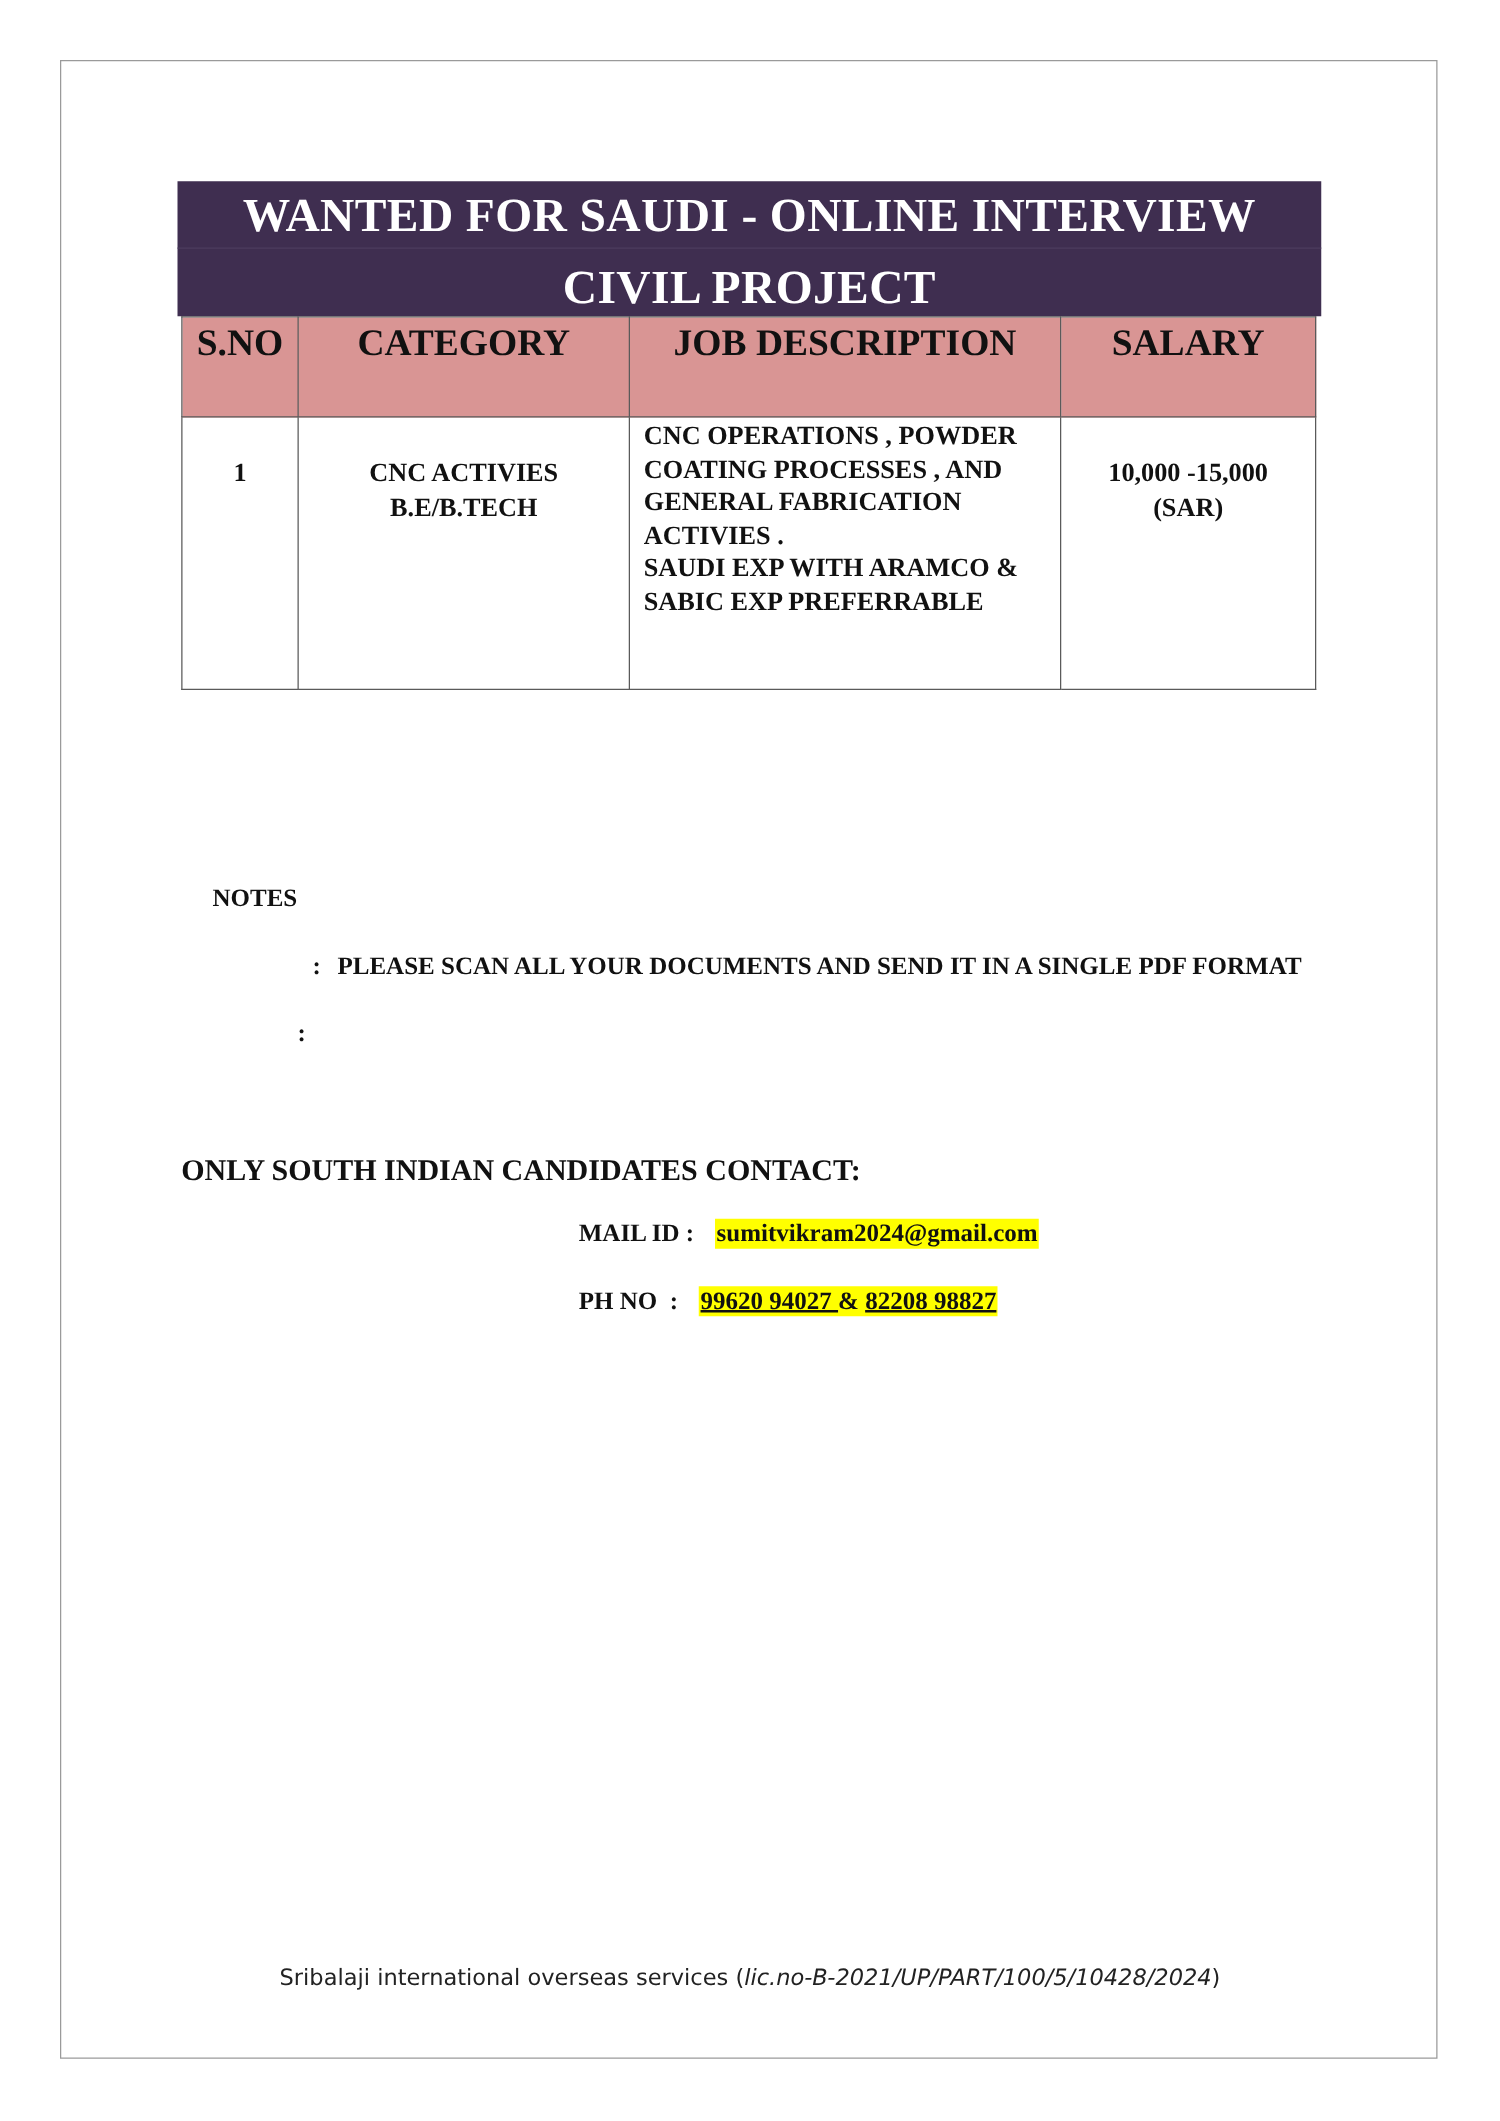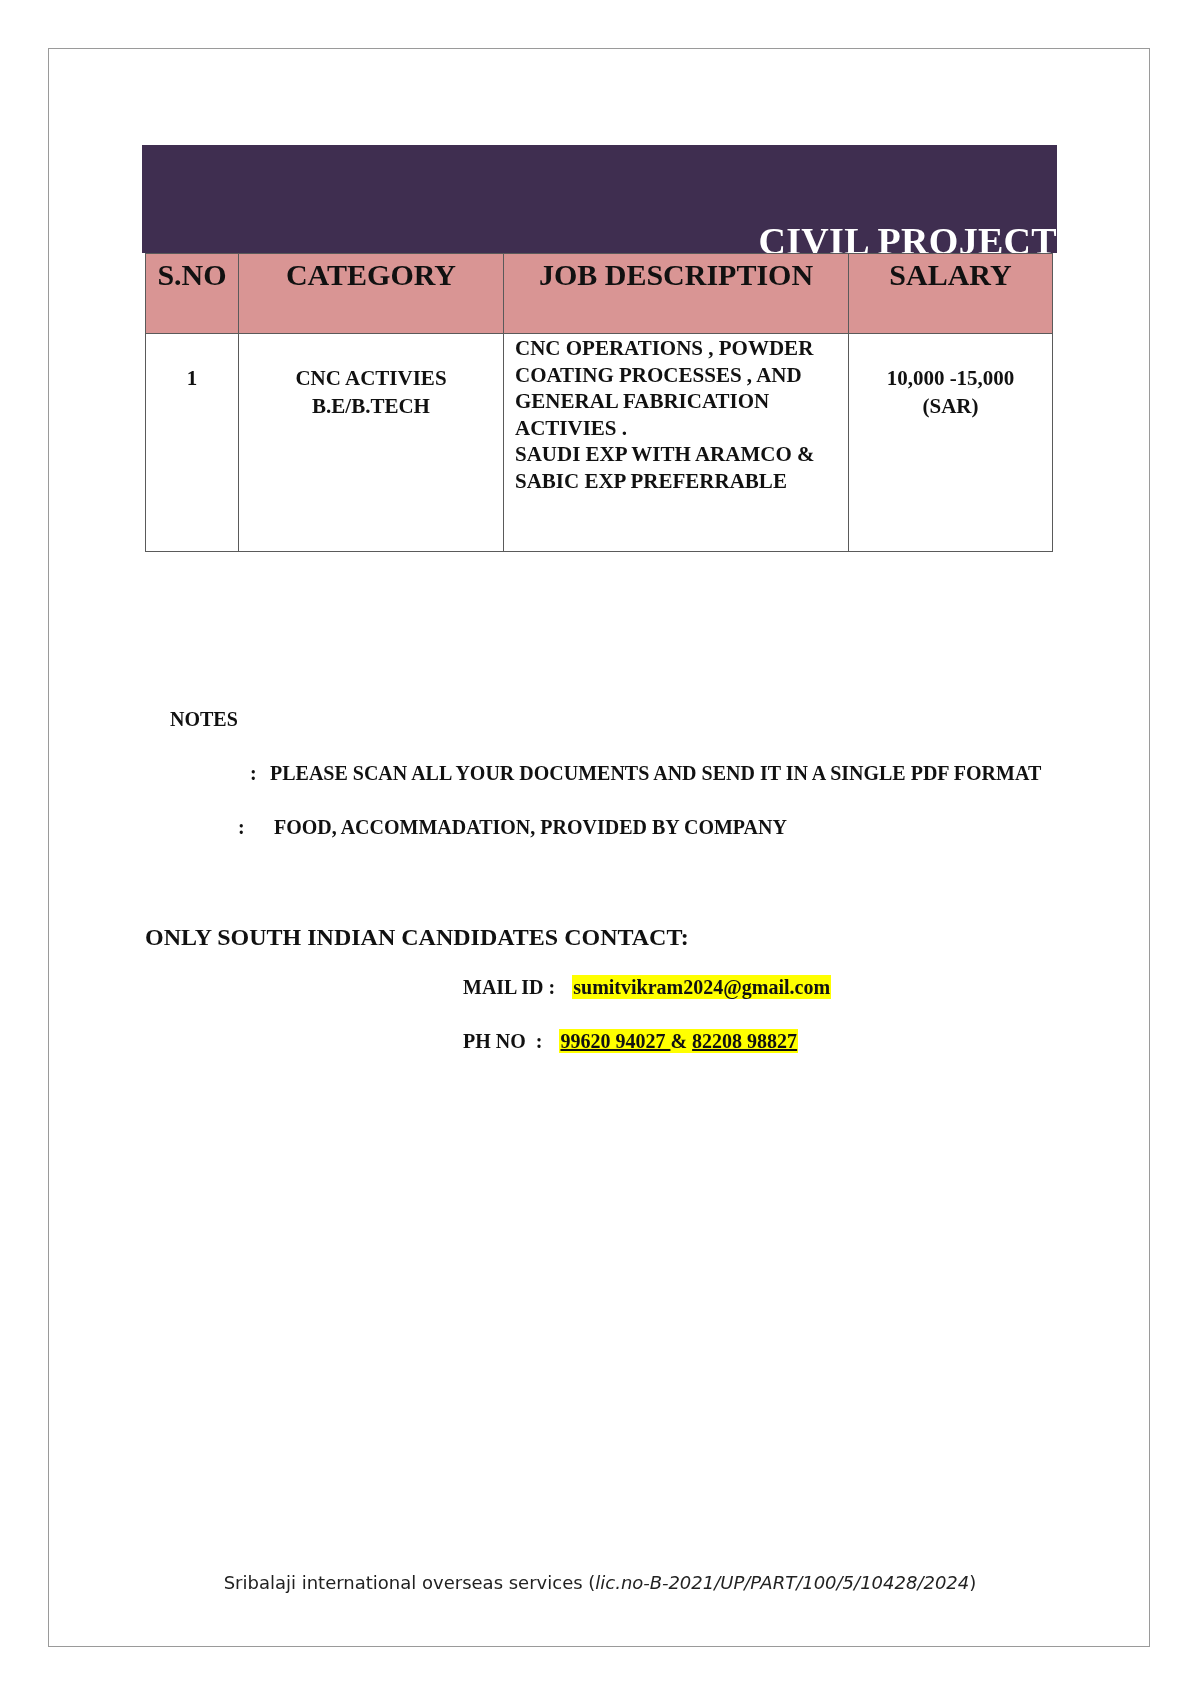--- a/index.html
+++ b/index.html
@@ -6,21 +6,21 @@
   body { width:1200px; height:1697px; position:relative; overflow:hidden;
          font-family:"DejaVu Serif", "Liberation Serif", serif; color:#111; }
   .page-border { position:absolute; left:48px; top:48px; width:1102px; height:1599px;
                  border:1px solid #9a9a9a; box-sizing:border-box; }
   .title-band { position:absolute; left:142px; top:145px; width:915px; height:108px;
                 background:#3f2e50; }
   .title-line { position:absolute; left:0; width:100%; text-align:center; color:#ffffff;
                 font-family:"Liberation Serif", "DejaVu Serif", serif; font-weight:bold;
                 font-size:38px; letter-spacing:0.3px; }
   .title-line.l1 { top:3px; height:50px; line-height:50px; border-bottom:1px solid #4d3d5e; }
-  .title-line.l2 { top:71px; height:50px; line-height:50px;text-align:right; }
+  .title-line.l2 { top:60px; height:50px; line-height:50px; }
   table.jobs { position:absolute; left:145px; top:253px; width:907px; border-collapse:collapse;
                table-layout:fixed; }
   table.jobs th, table.jobs td { border:1px solid #5a5a5a; vertical-align:top; }
   table.jobs th { background:#d99594; height:74px; font-family:"Liberation Serif", "DejaVu Serif", serif;
                   font-weight:bold; font-size:30px; text-align:center; padding-top:4px; color:#111;margin-top:16px; }
   table.jobs td { height:186px; font-family:"Liberation Serif", "DejaVu Serif", serif; font-weight:bold;
                   font-size:21px; color:#111; }
   .c-center { text-align:center; padding-top:30px; line-height:28px; }
   .c-desc { text-align:left; padding:1px 6px 0 11px; line-height:26.5px;margin-top:21px; }
   .notes-heading { position:absolute; left:150px; top:708px; font-family:"Liberation Serif", serif;
@@ -37,20 +37,21 @@
   .footer { position:absolute; left:0; width:1200px; top:1572px; text-align:center;
             font-family:"DejaVu Sans", "Liberation Sans", sans-serif; font-size:18px; color:#222; }
   .footer i { font-style:italic; }
 </style>
 </head>
 <body>
 
 <div class="page-border"></div>
 
 <div class="title-band">
+  <div class="title-line l1">WANTED FOR SAUDI - ONLINE INTERVIEW</div>
   <div class="title-line l2">CIVIL PROJECT</div>
 </div>
 
 <table class="jobs">
   <colgroup>
     <col style="width:93px">
     <col style="width:265px">
     <col style="width:345px">
     <col style="width:204px">
   </colgroup>
@@ -89,21 +90,20 @@
 
 <div class="notes-heading">NOTES</div>
 
 <div class="note" style="left:250px; top:762px;">
   <span class="colon">:</span>
   <span style="margin-left:20px;">PLEASE SCAN ALL YOUR DOCUMENTS AND SEND IT IN A SINGLE PDF FORMAT</span>
 </div>
 
 <div class="note" style="left:238px; top:816px;">
   <span class="colon">:</span>
-  <span style="margin-left:36px;">FOOD, ACCOMMADATION, PROVIDED BY COMPANY</span>
 </div>
 
 <div class="contact-heading">ONLY SOUTH INDIAN CANDIDATES CONTACT:</div>
 
 <div class="contact-row" style="top:976px;">
   <span>MAIL ID :</span>
   <span class="hl" style="margin-left:12px;">sumitvikram2024@gmail.com</span>
 </div>
 
 <div class="contact-row" style="top:1030px;">

